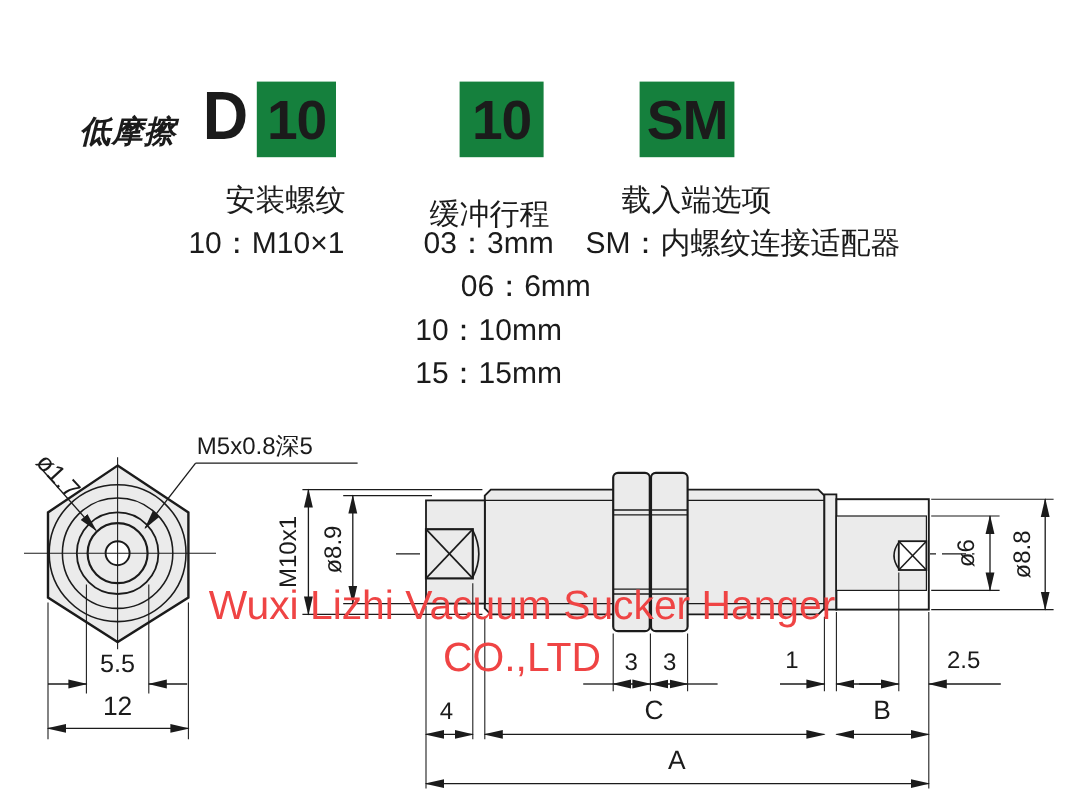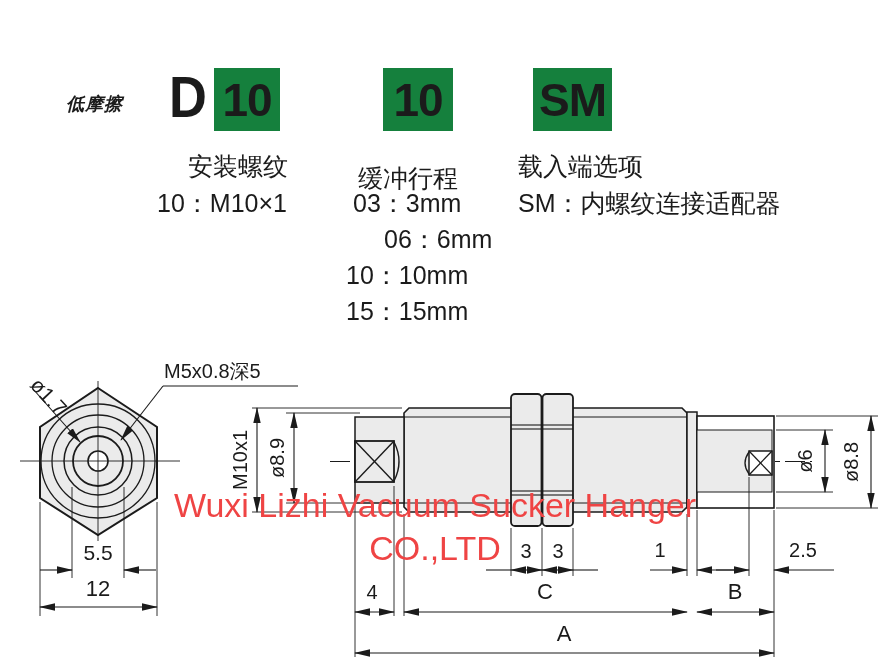--- a/index.html
+++ b/index.html
@@ -1,19 +1,19 @@
 <!DOCTYPE html>
 <html><head>
 <meta charset="utf-8">
 <style>
   html,body{margin:0;padding:0;background:#ffffff;}
   #canvas{position:relative;width:888px;height:660px;background:#ffffff;overflow:hidden;
           font-family:"Liberation Sans","DejaVu Sans",sans-serif;color:#1b1b1b;}
   .abs{position:absolute;}
-  .prefix{left:66px;top:92px;font-size:18px;font-style:italic;font-weight:bold;letter-spacing:1px;}
+  .prefix{left:66px;top:92px;font-size:26px;font-style:italic;font-weight:bold;letter-spacing:1px;}
   .series{left:169px;top:64px;font-size:57px;font-weight:bold;letter-spacing:-3px;transform:scaleX(.92);transform-origin:left;}
   .ybox{top:68px;height:63px;background:#15803d;display:flex;align-items:center;justify-content:center;
         font-size:46px;font-weight:bold;letter-spacing:-1px;}
   .ybox.b1{left:214px;width:66px;}
   .ybox.b2{left:383px;width:70px;}
   .ybox.b3{left:533px;width:79px;}
   .coltitle{top:150px;font-size:25px;}
   .colline{font-size:25px;line-height:35.6px;white-space:pre;}
   .wm{left:150px;top:484px;width:570px;text-align:center;color:#ef4444;font-size:34px;line-height:43px;z-index:5;}
   svg{position:absolute;left:0;top:0;z-index:1;}
@@ -39,21 +39,21 @@
   <div class="abs coltitle" style="left:188px;">安装螺纹</div>
   <div class="abs colline" style="left:157px;top:186px;text-align:right;">10：M10×1</div>
 
   <div class="abs coltitle" style="left:358px;margin-top:12px;">缓冲行程</div>
   <div class="abs colline" style="left:353px;top:186px;">03：3mm</div>
   <div class="abs colline" style="left:366px;top:222px;margin-left:18px;">06：6mm</div>
   <div class="abs colline" style="left:346px;top:258px;">10：10mm</div>
   <div class="abs colline" style="left:346px;top:294px;">15：15mm</div>
 
   <div class="abs coltitle" style="left:518px;">载入端选项</div>
-  <div class="abs colline" style="left:518px;top:186px;">SM：内螺纹连接适配器</div>
+  <div class="abs colline" style="left:488px;top:186px;">SM：内螺纹连接适配器</div>
 
   <svg width="888" height="660" viewBox="0 0 888 660">
     <defs>
       <marker id="arr" markerWidth="16" markerHeight="9" refX="15" refY="4.5" orient="auto" markerUnits="userSpaceOnUse">
         <path d="M0,0.8 L16,4.5 L0,8.2 Z" fill="#1b1b1b"></path>
       </marker>
       <marker id="arrS" markerWidth="16" markerHeight="9" refX="15" refY="4.5" orient="auto-start-reverse" markerUnits="userSpaceOnUse">
         <path d="M0,0.8 L16,4.5 L0,8.2 Z" fill="#1b1b1b"></path>
       </marker>
     </defs>

